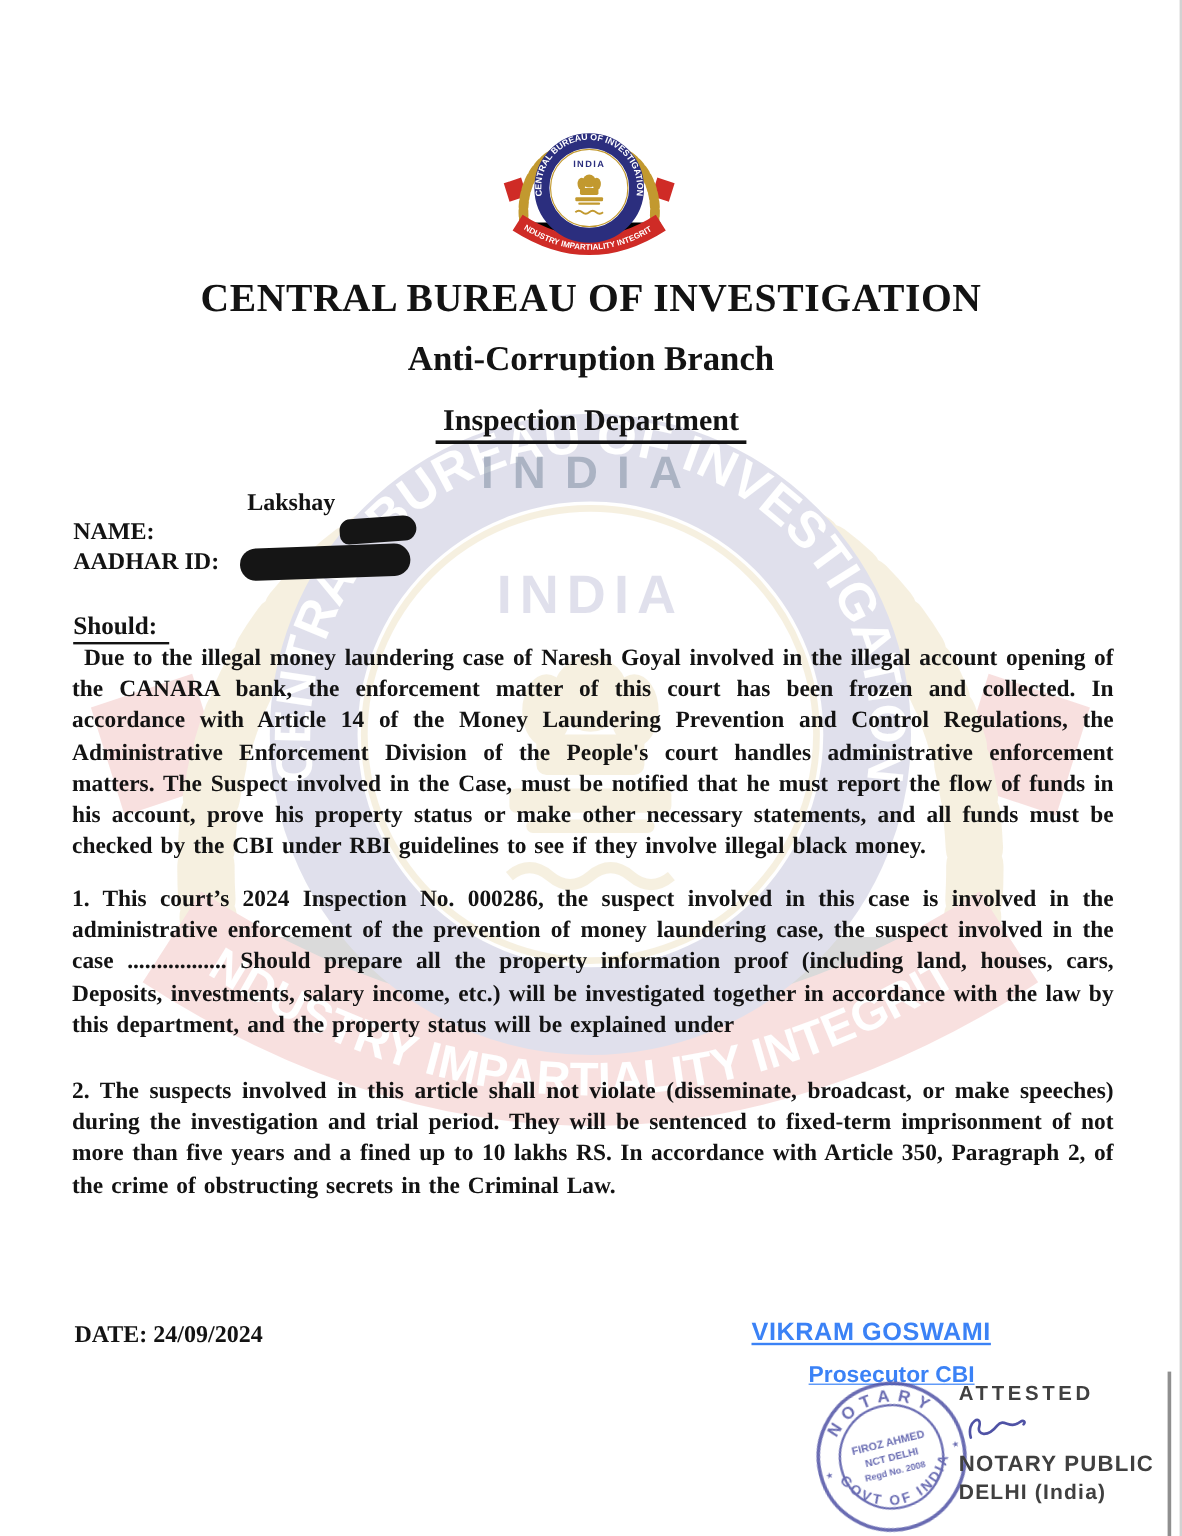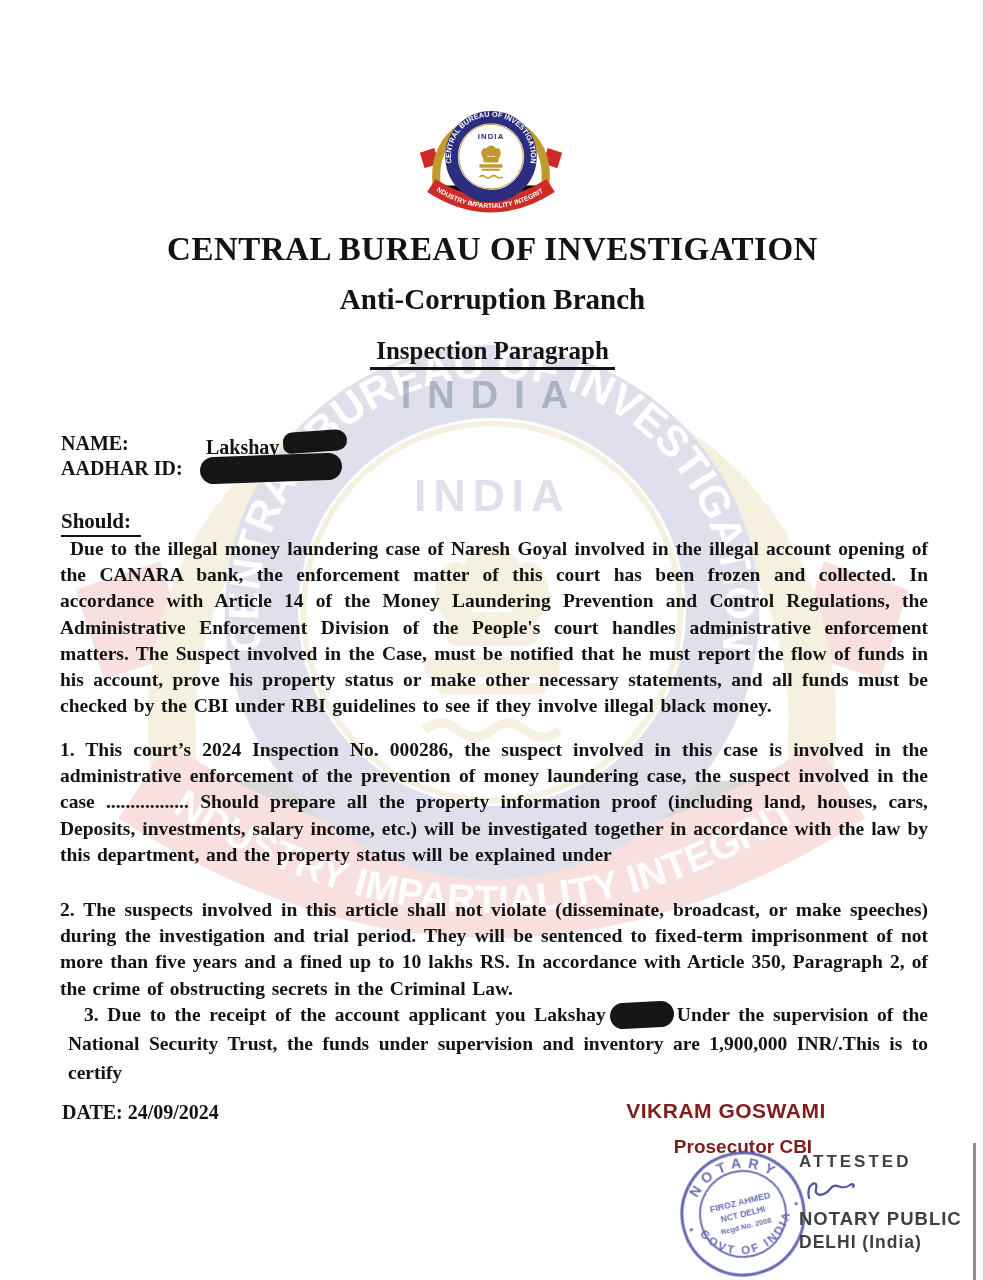--- a/index.html
+++ b/index.html
@@ -55,21 +55,21 @@
     font-size:19.5px;line-height:26.2px;font-weight:700;
     text-align:justify;word-spacing:0.09em;
   }
   .para.purpose-body{top:536px;text-indent:10px;}
   .para.clause1{top:737px;}
   .para.clause2{top:897px;}
   .para.clause3{top:1000px;left:68px;width:860px;text-indent:16px;line-height:29px;}
   
   .date-line{position:absolute;left:62px;top:1101px;font-size:20px;font-weight:700;}
   .signer{position:absolute;left:576px;top:1099px;width:300px;text-align:center;
-    font-family:"Liberation Sans",sans-serif;font-weight:700;color:#7f1d1d;}
+    font-family:"Liberation Sans",sans-serif;font-weight:700;color:#3b82f6;text-decoration:underline;}
   .signer-name{font-size:21px;letter-spacing:0.5px;}
   .signer-title{font-size:19px;margin-top:13px;padding-left:34px;}
   
   .stamp{position:absolute;left:668px;top:1139px;width:150px;height:150px;
     transform:rotate(-14deg);opacity:0.85;filter:blur(0.3px);}
   .attest{position:absolute;left:799px;top:1152px;width:170px;
     font-family:"Liberation Sans",sans-serif;font-weight:700;color:#404040;}
   .attest-word{font-size:17px;letter-spacing:3px;}
   .attest-sig{margin:4px 0 2px 4px;}
   .attest-np{font-size:18.5px;letter-spacing:1px;}
@@ -128,37 +128,36 @@
       <use href="#cbi-seal"></use>
     </svg>
   <div class="wm-india">INDIA</div>
 
   <svg class="logo" viewBox="0 0 160 132">
       <use href="#cbi-seal"></use>
     </svg>
   <div class="org-title">CENTRAL BUREAU OF INVESTIGATION</div>
   <div class="branch-title">Anti-Corruption Branch</div>
   <div class="dept-wrap">
-    <span class="dept-title">Inspection Paragraph</span>
+    <span class="dept-title">Inspection Department</span>
   </div>
 
   <div class="field-label" style="top:432px;">NAME:</div>
-  <div class="field-value" style="top:408px;margin-top:28px;">Lakshay</div>
+  <div class="field-value" style="top:408px;">Lakshay</div>
   <div class="redact name"></div>
   <div class="field-label" style="top:457px;">AADHAR ID:</div>
   <div class="redact aadhar"></div>
 
   <div class="purpose-head-wrap">
     <span class="purpose-head">Should:</span>
   </div>
   <div class="para purpose-body">Due to the illegal money laundering case of Naresh Goyal involved in the illegal account opening of the CANARA bank, the enforcement matter of this court has been frozen and collected. In accordance with Article 14 of the Money Laundering Prevention and Control Regulations, the Administrative Enforcement Division of the People's court handles administrative enforcement matters. The Suspect involved in the Case, must be notified that he must report the flow of funds in his account, prove his property status or make other necessary statements, and all funds must be checked by the CBI under RBI guidelines to see if they involve illegal black money.</div>
 
   <div class="para clause1">1. This court’s 2024 Inspection No. 000286, the suspect involved in this case is involved in the administrative enforcement of the prevention of money laundering case, the suspect involved in the case ................. Should prepare all the property information proof (including land, houses, cars, Deposits, investments, salary income, etc.) will be investigated together in accordance with the law by this department, and the property status will be explained under</div>
   <div class="para clause2">2. The suspects involved in this article shall not violate (disseminate, broadcast, or make speeches) during the investigation and trial period. They will be sentenced to fixed-term imprisonment of not more than five years and a fined up to 10 lakhs RS. In accordance with Article 350, Paragraph 2, of the crime of obstructing secrets in the Criminal Law.</div>
-  <div class="para clause3"><span>3. Due to the receipt of the account applicant you Lakshay</span><span class="redact-inline"></span><span>Under the supervision of the National Security Trust, the funds under supervision and inventory are 1,900,000 INR/.This is to certify</span></div>
 
   <div class="date-line">DATE: 24/09/2024</div>
   <div class="signer">
     <div class="signer-name">VIKRAM GOSWAMI</div>
     <div class="signer-title">Prosecutor CBI</div>
   </div>
 
   <svg class="stamp" viewBox="0 0 150 150">
     <defs>
       <path id="stampTop" d="M 24,80 A 51,51 0 1 1 126,80"></path>

